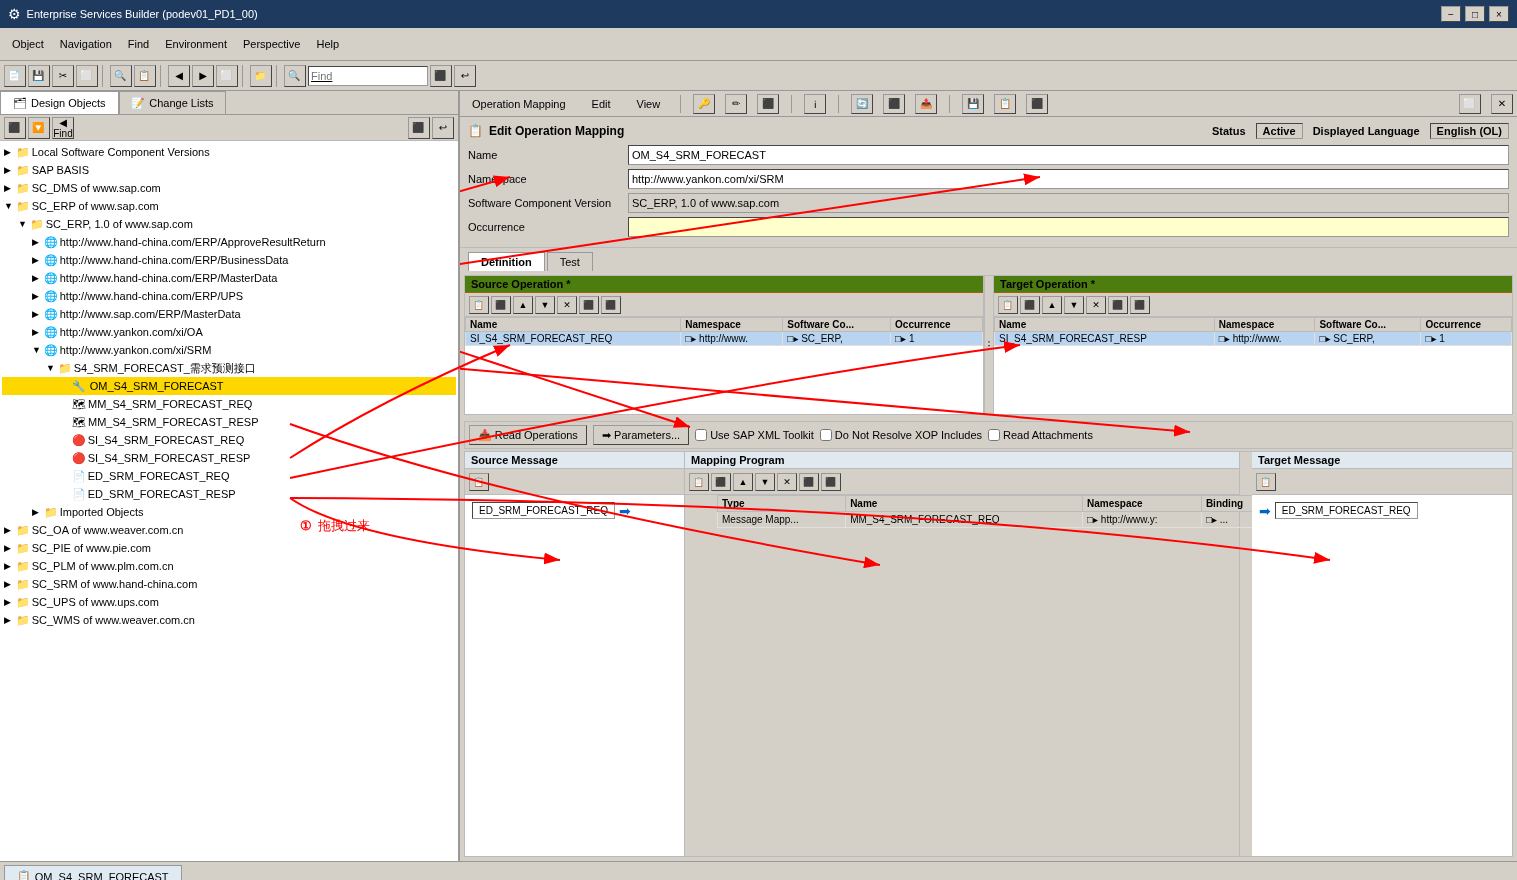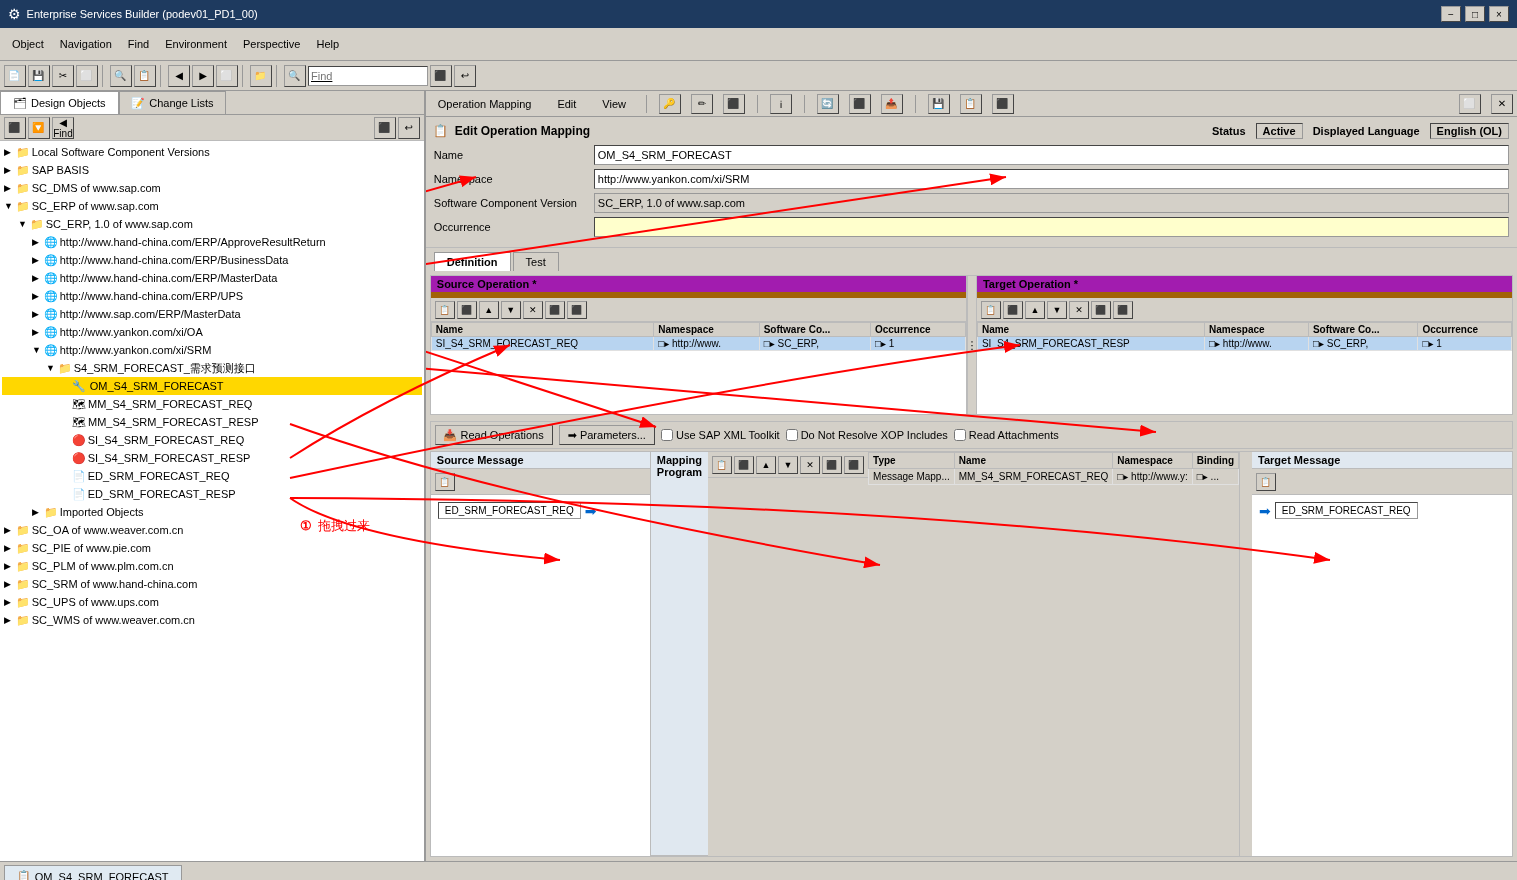--- a/index.html
+++ b/index.html
@@ -223,25 +223,25 @@
       margin: 4px 0;
     }
     .op-panel {
       flex: 1;
       display: flex;
       flex-direction: column;
       border-right: 1px solid #bbb;
     }
     .op-panel:last-child { border-right: none; }
     .op-panel-title {
-      background: #a21caf;
+      background: #4d7c0f;
       padding: 2px 6px;
       font-weight: bold;
       font-size: 11px;
-      border-bottom: 6px solid #a16207;
+      border-bottom: 1px solid #a16207;
     }
     .op-toolbar {
       background: #d4d0c8;
       height: 24px;
       display: flex; align-items: center; padding: 0 4px; gap: 2px;
       border-bottom: 1px solid #bbb;
     }
     .op-btn {
       background: #d4d0c8;
       border: 1px outset #999;
@@ -352,26 +352,27 @@
       flex: 1;
       background: white;
       overflow: auto;
       padding: 4px;
     }
 
     
     .mapping-panel {
       flex: 1;
       display: flex;
-      flex-direction: row;
+      flex-direction: column;
     }
     .mapping-grid table {
       width: 100%;
       border-collapse: collapse;
       font-size: 10px;
+      margin-left: 32px;
     }
     .mapping-grid th {
       background: #d4d0c8;
       border: 1px solid #bbb;
       padding: 2px 4px;
       text-align: left;
       font-weight: bold;
     }
     .mapping-grid td {
       border: 1px solid #e0e0e0;

